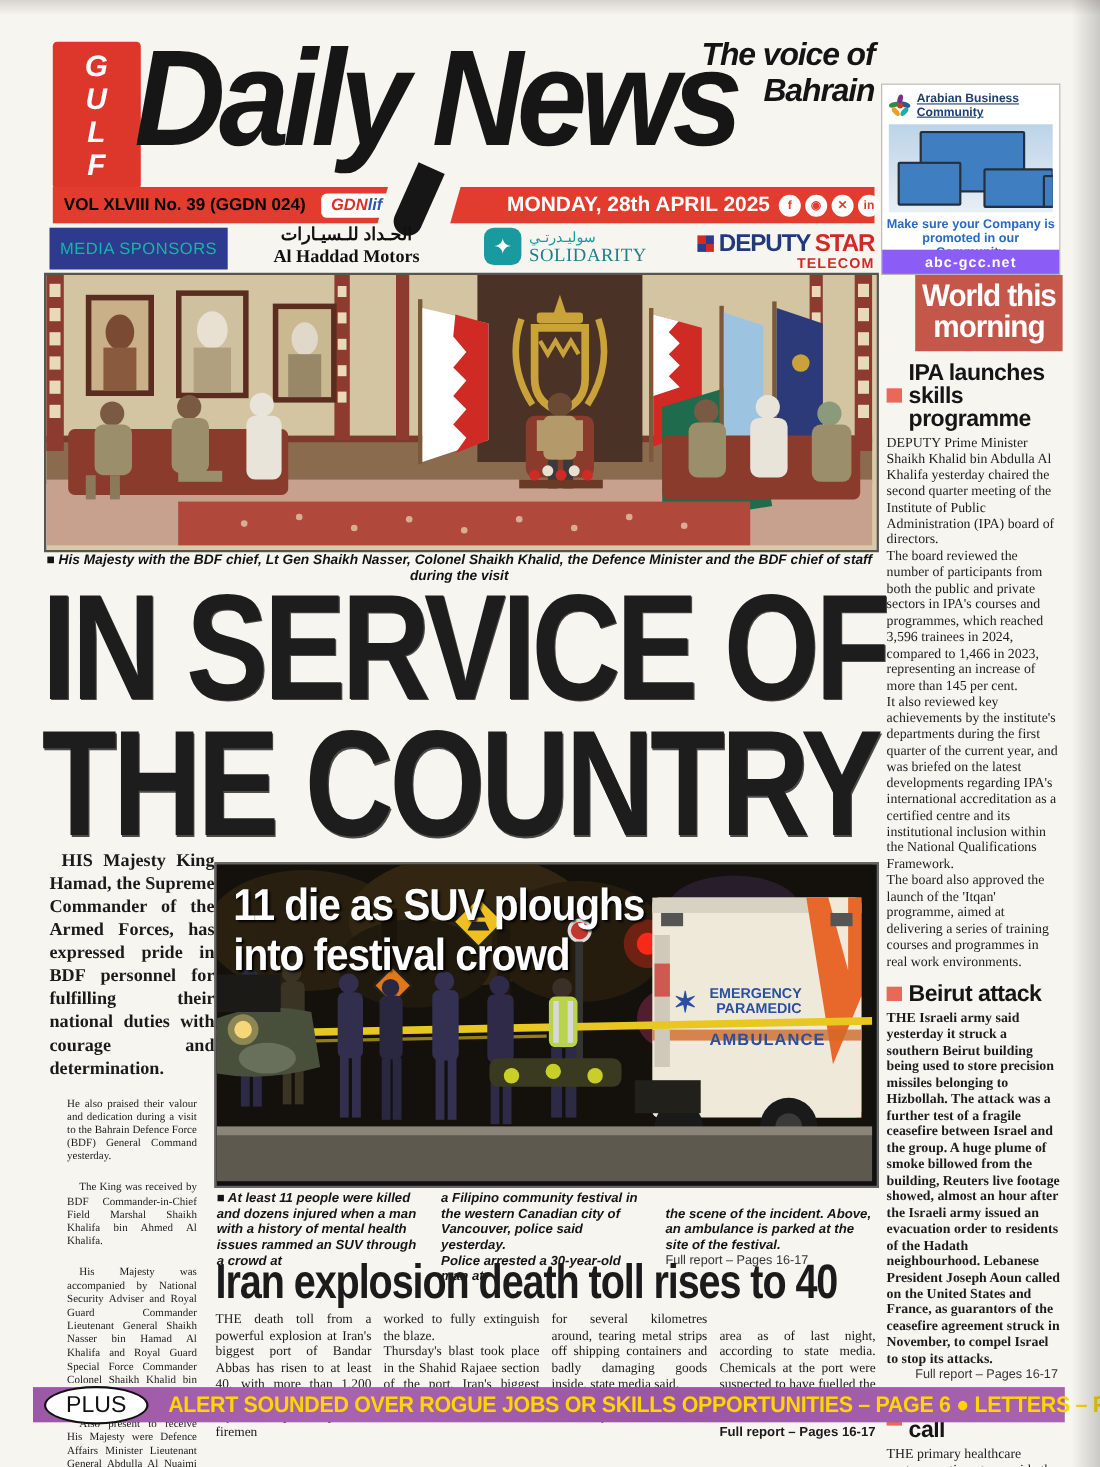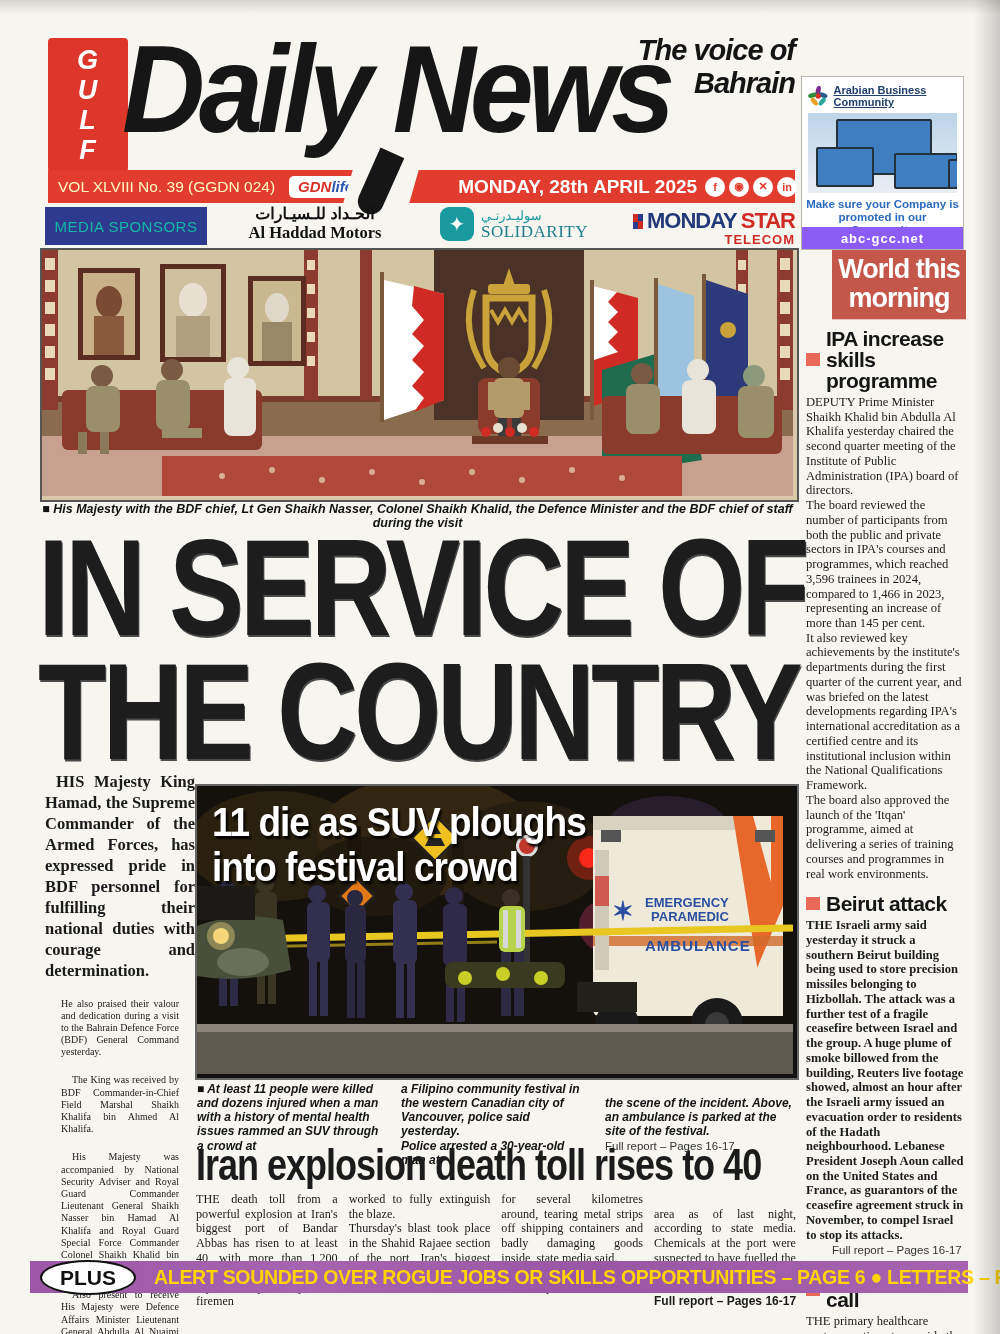--- a/index.html
+++ b/index.html
@@ -12,21 +12,21 @@
 
   
   .gulf-box{position:absolute;left:48px;top:38px;width:80px;height:134px;background:#dd372c;border-radius:4px;
     display:flex;flex-direction:column;align-items:center;justify-content:center;}
   .gulf-box span{color:#fff;font-weight:bold;font-style:italic;font-size:27px;line-height:30px;letter-spacing:1px;}
   .mast-title{position:absolute;left:122px;top:18px;width:690px;font-size:115px;font-weight:bold;font-style:italic;
     letter-spacing:-6px;color:#161616;white-space:nowrap;transform:scaleY(1.08);transform-origin:left top;}
   .mast-tagline{position:absolute;left:540px;top:34px;width:255px;text-align:right;font-size:29px;font-weight:bold;
     font-style:italic;color:#141414;letter-spacing:-1px;}
   .red-bar{position:absolute;left:48px;top:170px;width:747px;height:33px;background:#e23c2e;display:flex;align-items:center;}
-  .vol-text{color:#fef9c3;font-weight:normal;font-size:15.5px;margin-left:10px;letter-spacing:0;white-space:nowrap;}
+  .vol-text{color:#000000;font-weight:bold;font-size:15.5px;margin-left:10px;letter-spacing:0;white-space:nowrap;}
   .gdnlife{background:#fff;border-radius:5px;margin-left:14px;padding:2px 9px 3px;font-style:italic;font-weight:bold;font-size:15px;line-height:17px;}
   .gdnlife .gdn{color:#d93127;}
   .gdnlife .life{color:#2a55b0;}
   .notch{position:absolute;left:300px;top:-4px;width:66px;height:41px;background:#f7f5f0;transform:skewX(-16deg);}
   .descender{position:absolute;left:318px;top:-20px;width:26px;height:66px;background:#161616;border-radius:0 0 14px 14px;transform:rotate(24deg);}
   .date-text{color:#fff;font-weight:bold;font-size:19px;margin-left:96px;white-space:nowrap;letter-spacing:0;}
   .social{display:flex;gap:4px;margin-left:8px;}
   .social .ic{width:20px;height:20px;border-radius:50%;background:#fff;color:#e23c2e;font-size:11px;font-weight:bold;
     display:flex;align-items:center;justify-content:center;}
   .linktree{color:#ffd9d4;font-size:11px;margin-left:7px;white-space:nowrap;}
@@ -107,21 +107,21 @@
   .sb-sq{width:14px;height:13px;background:#e8685a;flex:0 0 auto;}
   .sb-title .t{font-weight:bold;font-size:21px;line-height:21px;color:#151515;letter-spacing:-.5px;}
   .sb-body{font-family:"Liberation Serif",serif;font-size:12.6px;line-height:1.17;color:#1c1c1c;white-space:pre-line;}
   .sb-body.boldish{font-weight:bold;}
   .sb-foot{font-size:11.5px;color:#333;margin:2px 0 0 26px;}
 
   
   .bottom-bar{position:absolute;left:30px;top:1261px;width:938px;height:32px;
     background:linear-gradient(90deg,#9c57a6,#a863b0 30%,#9a55a4 60%,#a863b0);display:flex;align-items:center;}
   .plus-oval{background:#fff;border:2px solid #111;border-radius:50%;padding:4px 18px 3px;margin-left:10px;
-    font-weight:bold;font-size:21px;color:#111;letter-spacing:0;}
+    font-weight:normal;font-size:21px;color:#111;letter-spacing:0;}
   .bb-text{color:#ffd400;font-weight:bold;font-size:19.5px;margin-left:18px;white-space:nowrap;letter-spacing:-.3px;
     transform:scaleY(1.05);}
 </style>
 </head>
 <body>
 
 <div class="page">
 
   <div class="gulf-box">
     <span>G</span>
@@ -157,21 +157,21 @@
     <div class="solidarity">
       <div class="sol-icon">✦</div>
       <div>
         <div class="ar">سوليـدرتـي</div>
         <div class="en">SOLIDARITY</div>
       </div>
     </div>
     <div class="northstar">
       <div class="ns-line">
         <span class="ns-icon"></span>
-        <span class="ns-north">MONDAY</span>
+        <span class="ns-north">DEPUTY</span>
           <span class="ns-star">STAR</span>
       </div>
       <div class="ns-telecom">TELECOM</div>
     </div>
   </div>
 
   <div class="ad-box">
     <div class="ad-logo">
       <svg width="26" height="26" viewBox="0 0 26 26">
         <ellipse cx="13" cy="6" rx="3" ry="6" fill="#7a2d8c" transform="rotate(15 13 6)"></ellipse>
@@ -507,21 +507,21 @@
       <span>area as of last night, according to state media. Chemicals at the port were suspected to have fuelled the explosion, but the exact cause was not clear.</span>
       <div class="iran-foot">Full report – Pages 16-17</div>
     </div>
   </div>
 
   <div class="sidebar">
     <div class="sb-header">World this morning</div>
 
     <div class="sb-title">
       <span class="sb-sq"></span>
-      <span class="t">IPA increase skills programme</span>
+      <span class="t">IPA launches skills programme</span>
     </div>
     <div class="sb-body">DEPUTY Prime Minister Shaikh Khalid bin Abdulla Al Khalifa yesterday chaired the second quarter meeting of the Institute of Public Administration (IPA) board of directors.
 The board reviewed the number of participants from both the public and private sectors in IPA's courses and programmes, which reached 3,596 trainees in 2024, compared to 1,466 in 2023, representing an increase of more than 145 per cent.
 It also reviewed key achievements by the institute's departments during the first quarter of the current year, and was briefed on the latest developments regarding IPA's international accreditation as a certified centre and its institutional inclusion within the National Qualifications Framework.
 The board also approved the launch of the 'Itqan' programme, aimed at delivering a series of training courses and programmes in real work environments.</div>
 
     <div class="sb-title">
       <span class="sb-sq"></span>
       <span class="t">Beirut attack</span>
     </div>

